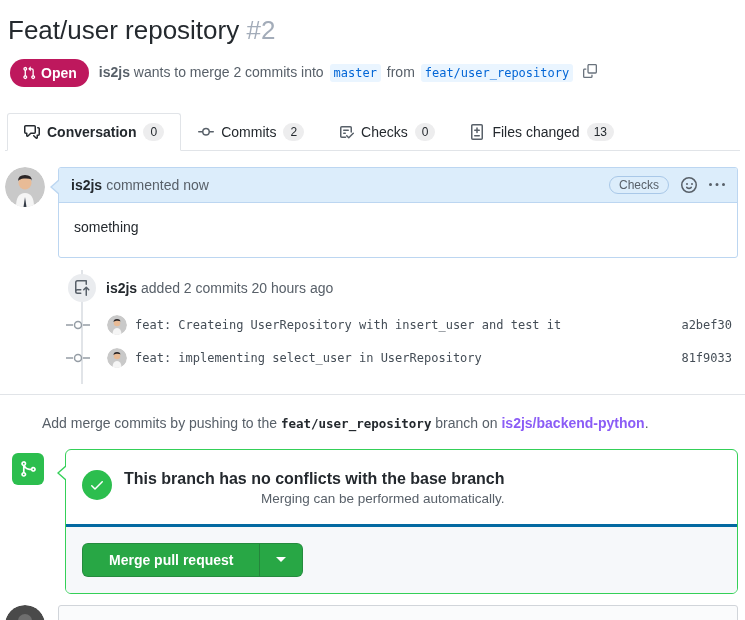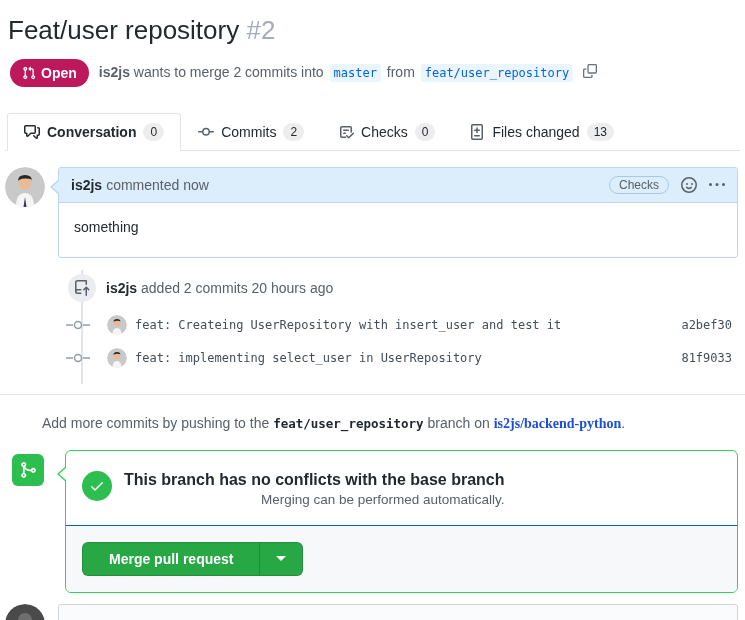--- a/index.html
+++ b/index.html
@@ -97,21 +97,21 @@
   .commit-row { display: flex; align-items: center; margin-top: 13px; position: relative; justify-content: center; }
   .commit-glyph { margin-left: 61px; display: flex; }
   .mini-avatar { width: 20px; height: 20px; border-radius: 50%; overflow: hidden; margin-left: 17px; flex-shrink: 0; }
   .commit-msg { margin-left: 8px; font-size: 12px; color: #444d56; }
   .commit-hash { margin-left: auto; margin-right: 8px; font-size: 12px; color: #444d56; }
 
   hr.section-divider { border: 0; border-top: 1px solid #e1e4e8; margin: 26px -5px 0 -5px; }
 
   .push-note { margin: 20px 0 0 37px; font-size: 14px; color: #586069; }
   .push-note .branch-bold { font-weight: 700; color: #24292e; font-size: 12.5px; }
-  .push-note .repo-bold { font-weight: 600; color: #1d4ed8; font-family: Liberation Serif, serif; }
+  .push-note .repo-bold { font-weight: 600; color: #8b5cf6; }
 
   
   .merge-row { display: flex; margin-top: 18px; padding-left: 7px; }
   .merge-icon-sq {
     width: 32px; height: 32px; border-radius: 6px; background: #2cbe4e;
     display: flex; align-items: center; justify-content: center; flex-shrink: 0; margin-top: 4px;
   }
   .merge-icon-sq svg { fill: #fff; }
   .merge-box {
     flex: 1; margin-left: 21px; margin-right: 2px; border: 1px solid #34d058; border-radius: 6px;
@@ -128,21 +128,21 @@
   .merge-status { display: flex; align-items: flex-start; padding: 20px 16px 18px 16px; text-align: right; }
   .check-circle {
     width: 30px; height: 30px; border-radius: 50%; background: #2cbe4e; flex-shrink: 0;
     display: flex; align-items: center; justify-content: center;
   }
   .check-circle svg { fill: #fff; }
   .merge-status-text { margin-left: 12px; }
   .merge-status-title { font-size: 16px; font-weight: 600; color: #24292e; }
   .merge-status-sub { font-size: 13.5px; color: #586069; margin-top: 3px; }
   .merge-footer {
-    border-top: 1px solid #0369a1; background: #f6f8fa; border-radius: 0 0 5px 5px;
+    border-top: 3px solid #0369a1; background: #f6f8fa; border-radius: 0 0 5px 5px;
     padding: 16px; display: flex; align-items: center;
   }
   .btn-merge {
     display: inline-flex; background: #28a745; border: 1px solid rgba(27,31,35,0.2);
     border-radius: 6px; overflow: hidden; cursor: pointer; padding: 0;
   }
   .btn-merge-main {
     color: #fff; font-size: 14px; font-weight: 600; padding: 8px 26px;
     background: #28a745; border: none; cursor: pointer; font-family: inherit;
   }
@@ -303,21 +303,21 @@
           </svg>
       </span>
       <span class="commit-msg mono">feat: implementing select_user in UserRepository</span>
       <span class="commit-hash mono">81f9033</span>
     </div>
   </div>
 
   <hr class="section-divider">
 
   <p class="push-note">
-    <span>Add more commits by pushing to the</span>
+    <span>Add merge commits by pushing to the</span>
     <span class="branch-bold mono">feat/user_repository</span>
     <span>branch on</span>
     <span class="repo-bold">is2js/backend-python</span><span>.</span>
   </p>
 
   <div class="merge-row">
     <span class="merge-icon-sq">
       <svg width="18" height="18" viewBox="0 0 16 16">
           <path d="M5.45 5.154A4.25 4.25 0 0 0 9.25 7.5h1.378a2.251 2.251 0 1 1 0 1.5H9.25A5.734 5.734 0 0 1 5 7.123v3.505a2.25 2.25 0 1 1-1.5 0V5.372a2.25 2.25 0 1 1 1.95-.218ZM4.25 13.5a.75.75 0 1 0 0-1.5.75.75 0 0 0 0 1.5Zm8.5-4.5a.75.75 0 1 0 0-1.5.75.75 0 0 0 0 1.5ZM5 3.25a.75.75 0 1 0-1.5 0 .75.75 0 0 0 1.5 0Z" fill="#fff"></path>
         </svg>

